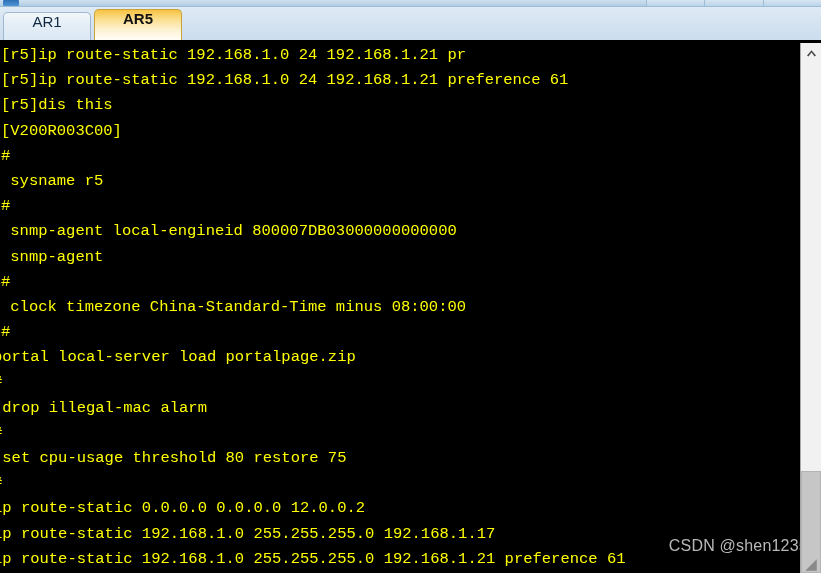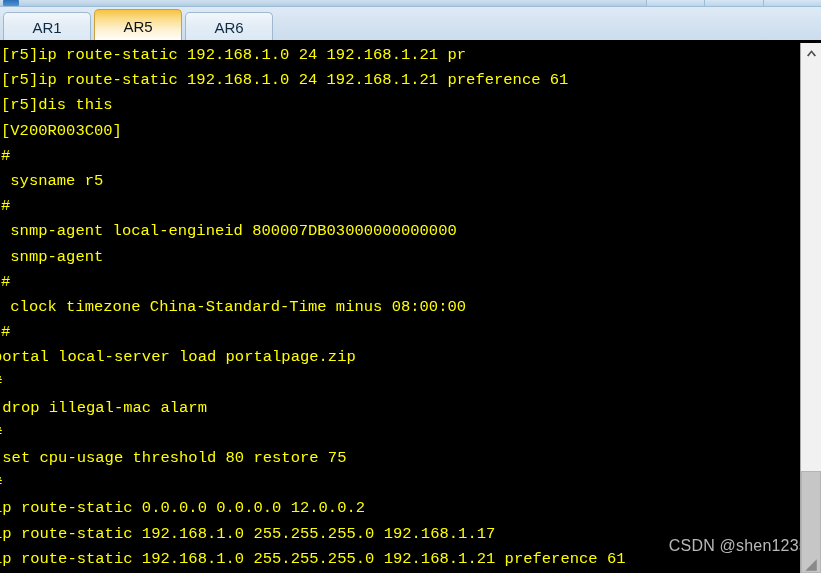--- a/index.html
+++ b/index.html
@@ -78,30 +78,31 @@
     height: 30px;
     margin-right: 3px;
     border: 1px solid #9fb8cf;
     border-bottom: none;
     border-radius: 5px 5px 0 0;
     background: linear-gradient(to bottom, #f2f7fb 0%, #e3edf6 45%, #dbe8f4 100%);
     color: #102a43;
     font-family: "Liberation Sans", sans-serif;
     font-size: 15px;
     display: flex;
-    align-items: center;
+    align-items: flex-start;
     justify-content: center;
     box-sizing: border-box;
     cursor: pointer;
   }
   .tab.active {
     background: linear-gradient(to bottom, #f6c341 0%, #fbdd8b 28%, #fdf2d2 62%, #ffffff 100%);
     border-color: #c9a23c;
     height: 33px;
     color: #101010;
+    font-weight: bold;
   }
 
   
   .terminal {
     position: absolute;
     left: 0; top: 43px;
     width: 800px;
     height: 530px;
     background: #000000;
     overflow: hidden;
@@ -202,23 +203,20 @@
     </div>
   </div>
 
   <div class="tabbar">
     <div class="tabs" id="tabs-host">
         <div class="tab">
           <span>AR1</span>
         </div>
         <div class="tab active">
           <span>AR5</span>
-        </div>
-        <div class="tab">
-          <span>AR6</span>
         </div>
       </div>
   </div>
   <div class="tabbar-underline"></div>
 
   <div class="terminal" id="terminal-host"><div class="tline">[r5]ip route-static 192.168.1.0 24 192.168.1.21 pr</div><div class="tline">[r5]ip route-static 192.168.1.0 24 192.168.1.21 preference 61</div><div class="tline">[r5]dis this</div><div class="tline">[V200R003C00]</div><div class="tline">#</div><div class="tline"> sysname r5</div><div class="tline">#</div><div class="tline"> snmp-agent local-engineid 800007DB03000000000000</div><div class="tline"> snmp-agent</div><div class="tline">#</div><div class="tline"> clock timezone China-Standard-Time minus 08:00:00</div><div class="tline">#</div><div class="tline clipped">portal local-server load portalpage.zip</div><div class="tline clipped">#</div><div class="tline clipped"> drop illegal-mac alarm</div><div class="tline clipped">#</div><div class="tline clipped"> set cpu-usage threshold 80 restore 75</div><div class="tline clipped">#</div><div class="tline clipped">ip route-static 0.0.0.0 0.0.0.0 12.0.0.2</div><div class="tline clipped">ip route-static 192.168.1.0 255.255.255.0 192.168.1.17</div><div class="tline clipped">ip route-static 192.168.1.0 255.255.255.0 192.168.1.21 preference 61</div><div class="tline clipped">#</div></div>
 
   <div class="watermark">CSDN @shen12354</div>
 
   <div class="scrollbar">

